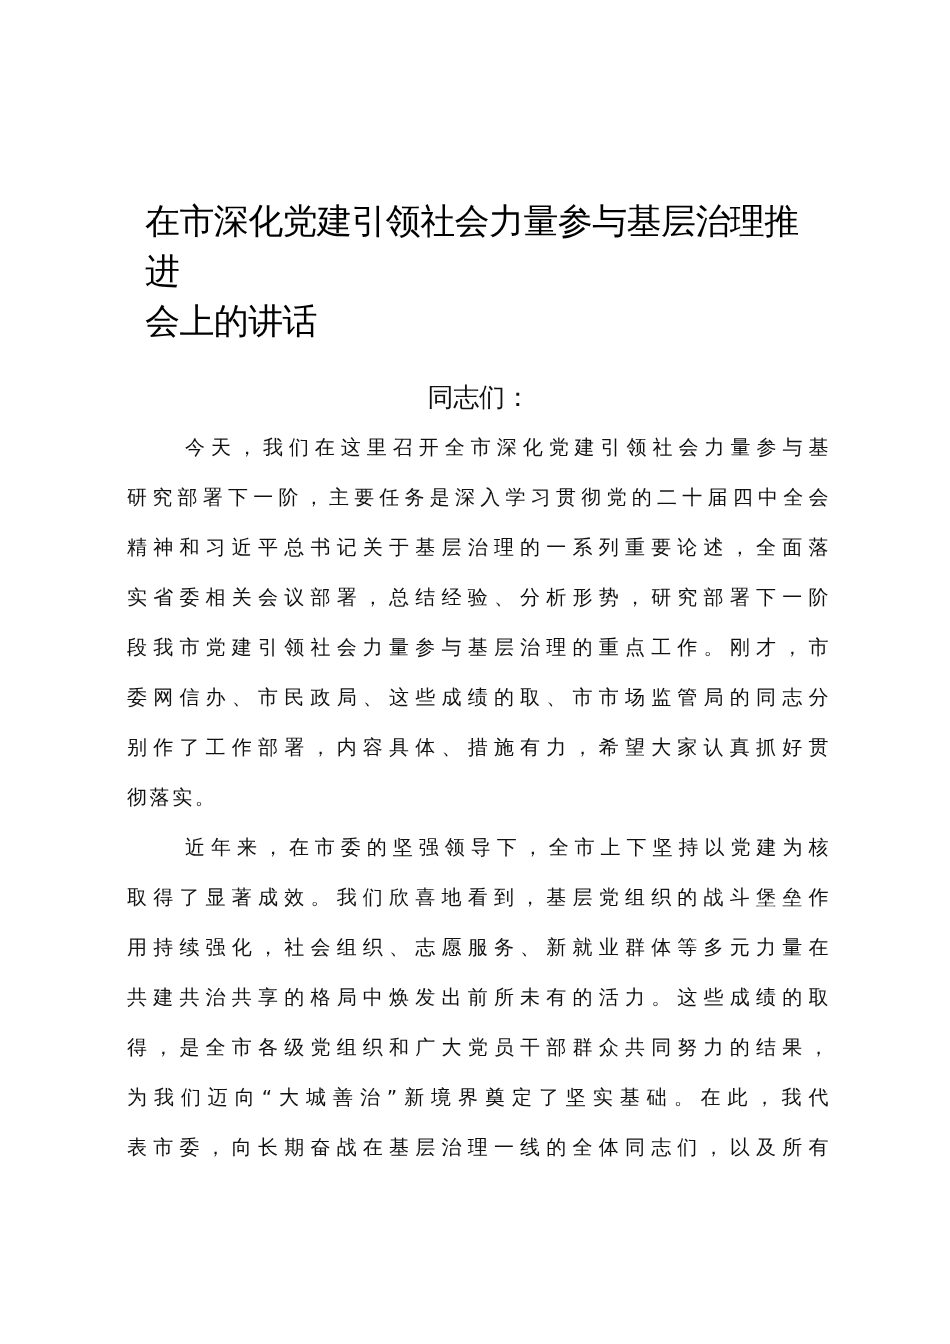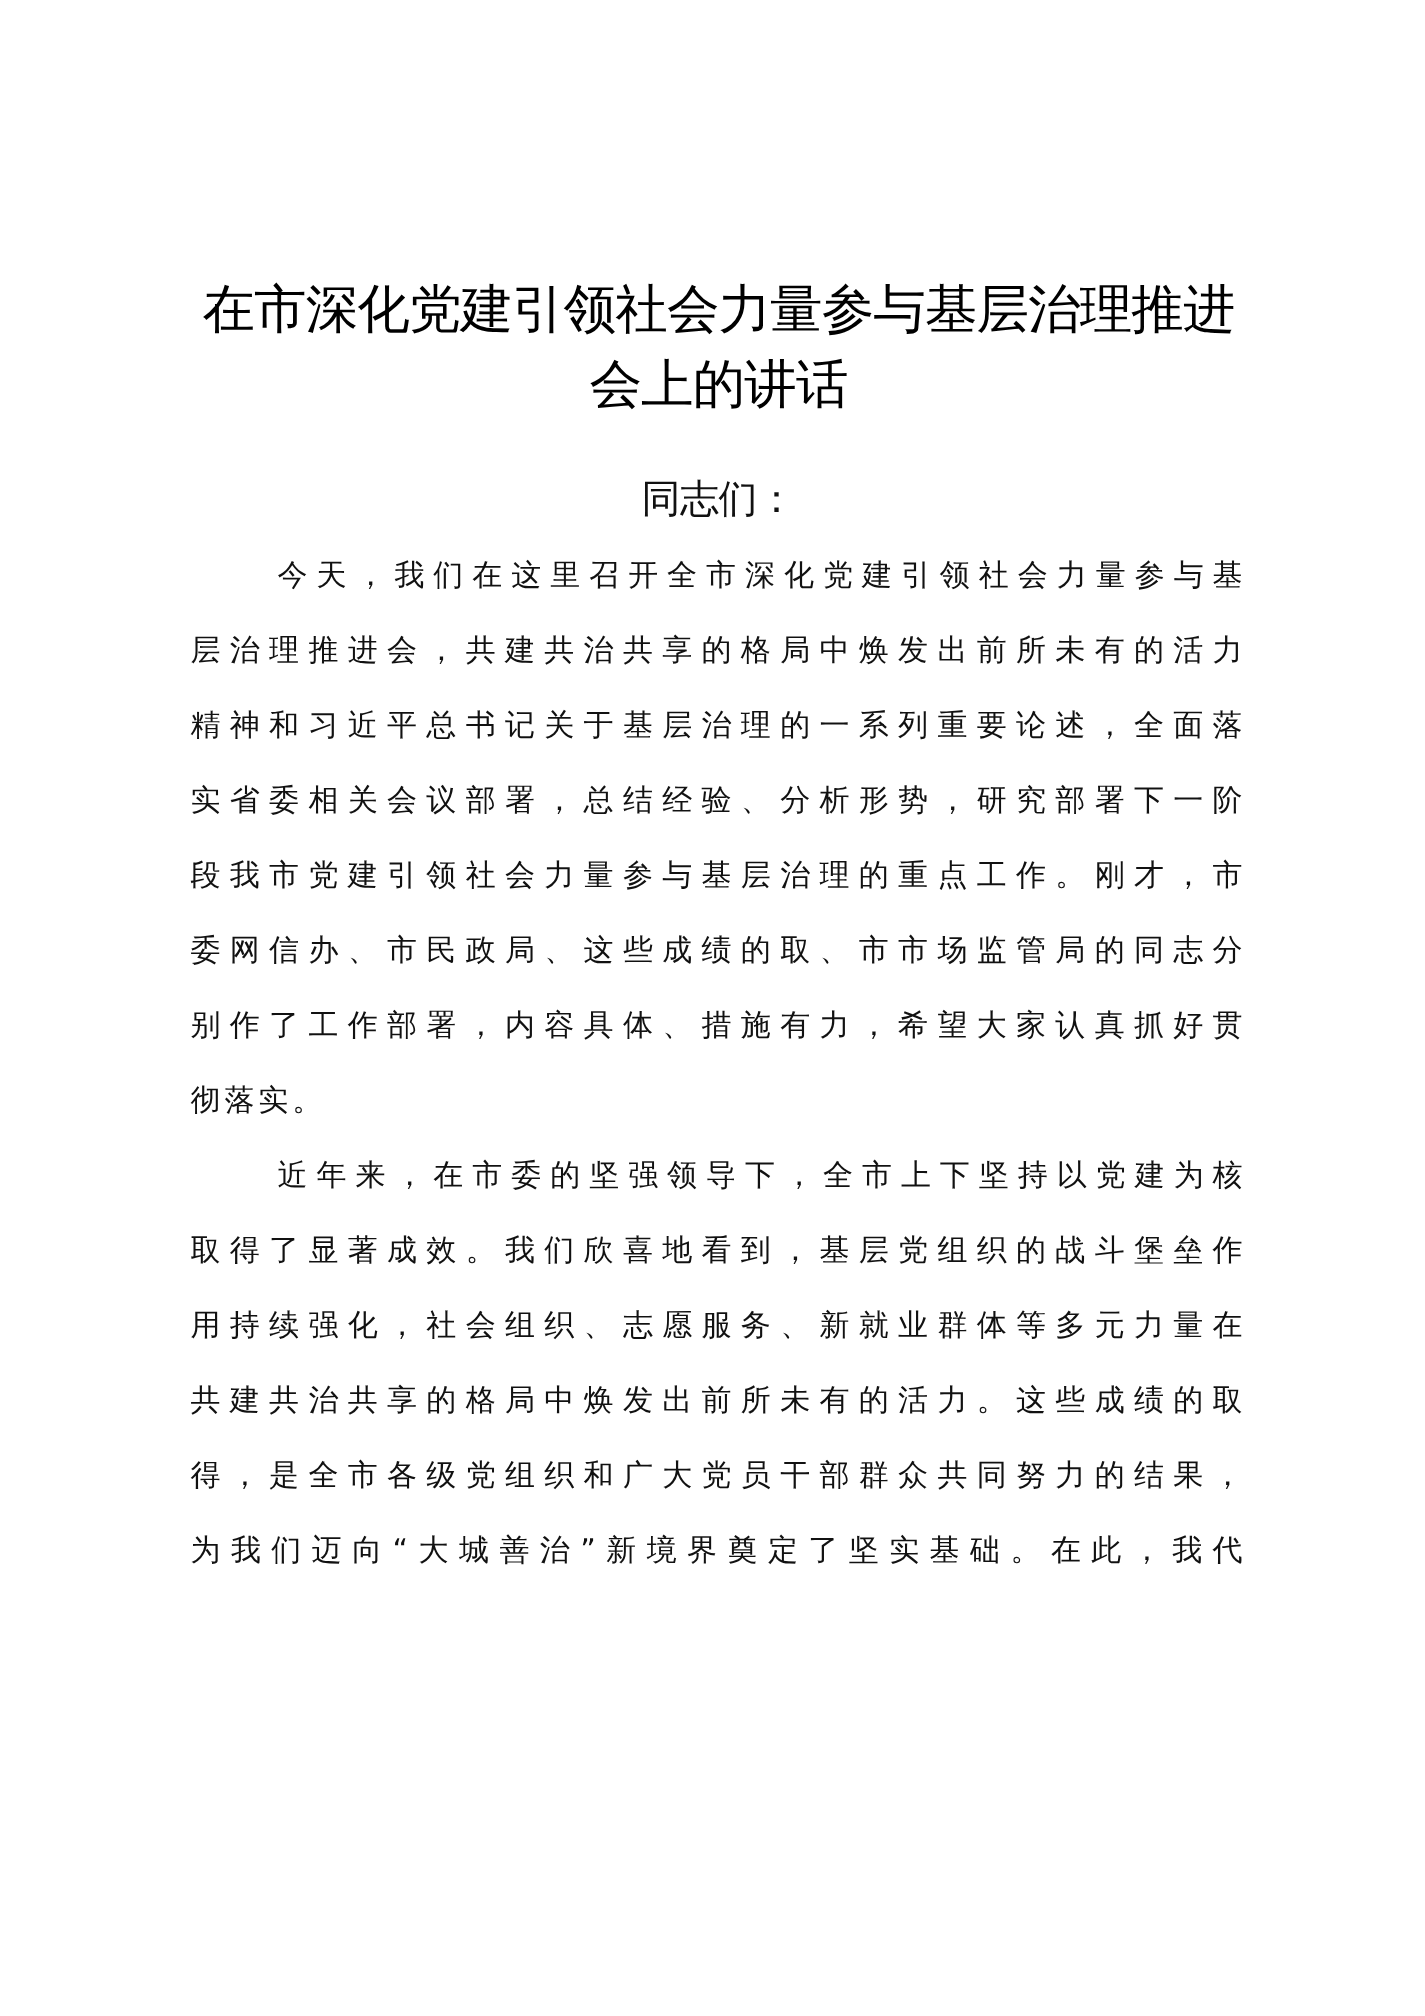--- a/index.html
+++ b/index.html
@@ -15,25 +15,25 @@
       font-family: "DejaVu Sans", "Liberation Sans", sans-serif;
       color: #111111;
     }
     .page {
       position: absolute;
       left: 127px;
       top: 178px;
       width: 704px;
     }
     .doc-title {
-      margin: 4px;
+      margin: 18px;
       font-size: 35px;
       font-weight: normal;
       line-height: 50px;
-      text-align: center;
+      text-align: left;
       letter-spacing: -0.6px;
       color: #000000;
     }
     .greeting {
       margin: 26px 0 0 0;
       font-size: 26px;
       line-height: 50px;
       letter-spacing: -0.3px;
       text-align: center;
     }
@@ -66,30 +66,31 @@
 <div class="page">
   <h1 class="doc-title">
     <span class="title-line" style="display:block">在市深化党建引领社会力量参与基层治理推进</span>
     <span class="title-line" style="display:block">会上的讲话</span>
   </h1>
 
   <p class="greeting">同志们：</p>
 
   <div class="para">
     <span class="line first">今天，我们在这里召开全市深化党建引领社会力量参与基</span>
-    <span class="line">层治理推进会，共建共治共享的格局中焕发出前所未有的活力</span>
+    <span class="line">研究部署下一阶，主要任务是深入学习贯彻党的二十届四中全会</span>
     <span class="line">精神和习近平总书记关于基层治理的一系列重要论述，全面落</span>
     <span class="line">实省委相关会议部署，总结经验、分析形势，研究部署下一阶</span>
     <span class="line">段我市党建引领社会力量参与基层治理的重点工作。刚才，市</span>
     <span class="line">委网信办、市民政局、这些成绩的取、市市场监管局的同志分</span>
     <span class="line">别作了工作部署，内容具体、措施有力，希望大家认真抓好贯</span>
     <span class="line last">彻落实。</span>
   </div>
 
   <div class="para">
     <span class="line first">近年来，在市委的坚强领导下，全市上下坚持以党建为核</span>
     <span class="line">取得了显著成效。我们欣喜地看到，基层党组织的战斗堡垒作</span>
     <span class="line">用持续强化，社会组织、志愿服务、新就业群体等多元力量在</span>
     <span class="line">共建共治共享的格局中焕发出前所未有的活力。这些成绩的取</span>
     <span class="line">得，是全市各级党组织和广大党员干部群众共同努力的结果，</span>
     <span class="line">为我们迈向“大城善治”新境界奠定了坚实基础。在此，我代</span>
+    <span class="line">表市委，向长期奋战在基层治理一线的全体同志们，以及所有</span>
   </div>
 </div>
 
 </body></html>

